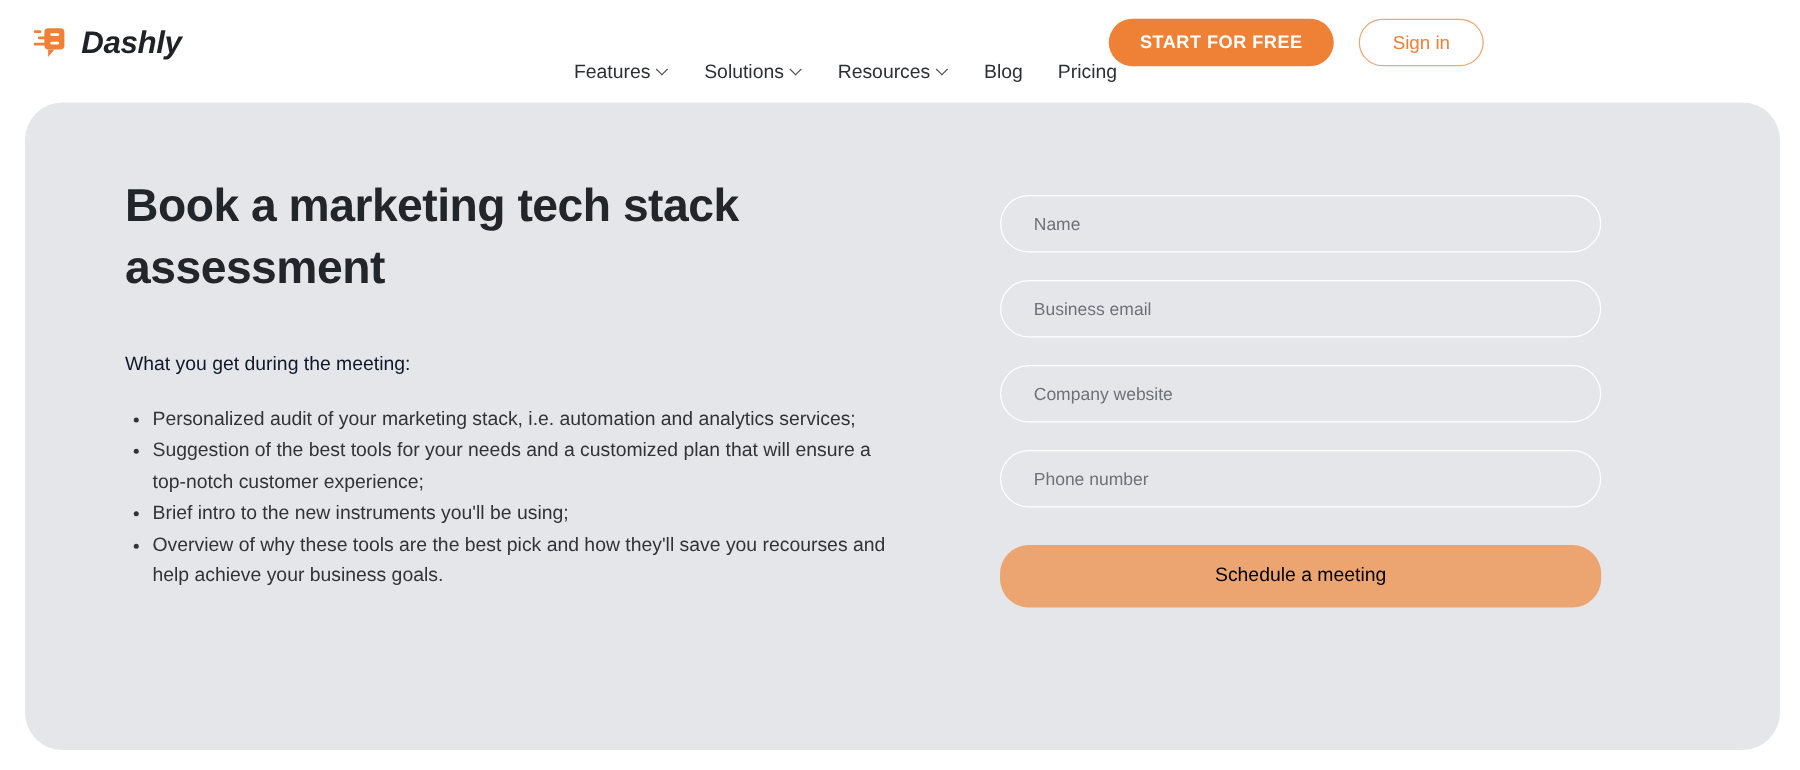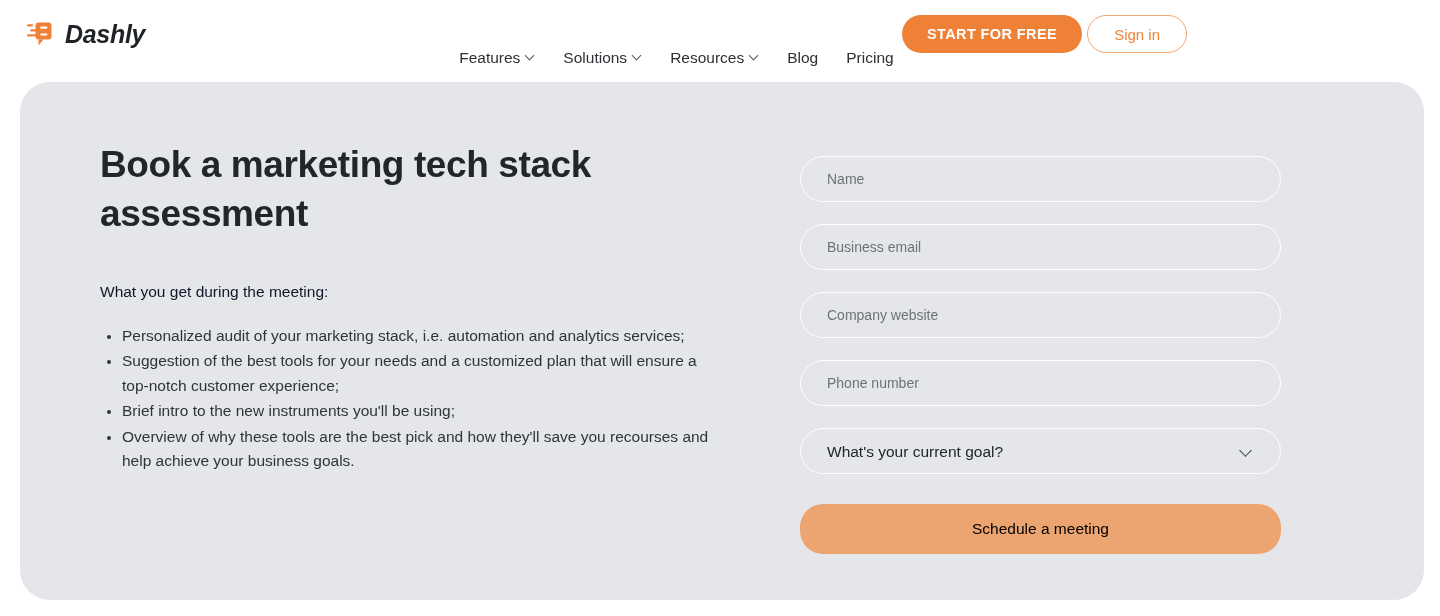--- a/index.html
+++ b/index.html
@@ -83,21 +83,21 @@
     border-right: 1.4px solid #55585c;
     border-bottom: 1.4px solid #55585c;
     transform: rotate(45deg);
   }
 
   .header-actions {
     position: absolute;
     right: 5px;
     display: flex;
     align-items: center;
-    gap: 5px;
+    gap: 20px;
   }
 
   .btn-start {
     background: #ef8137;
     color: #ffffff;
     border: none;
     border-radius: 22px;
     height: 38px;
     padding: 0 25px;
     font-size: 14.5px;
@@ -332,25 +332,19 @@
       </div>
 
       <div class="field">
         <input type="text" placeholder="Company website" style="">
       </div>
 
       <div class="field">
         <input type="text" placeholder="Phone number" style="">
       </div>
 
-      <div class="select-wrap">
-        <select>
-          <option>What's your current goal?</option>
-        </select>
-        <span class="select-arrow"></span>
-      </div>
 
       <button class="submit" type="submit">Schedule a meeting</button>
 
     </form>
   </div>
 
 </div>
 
 </body></html>

